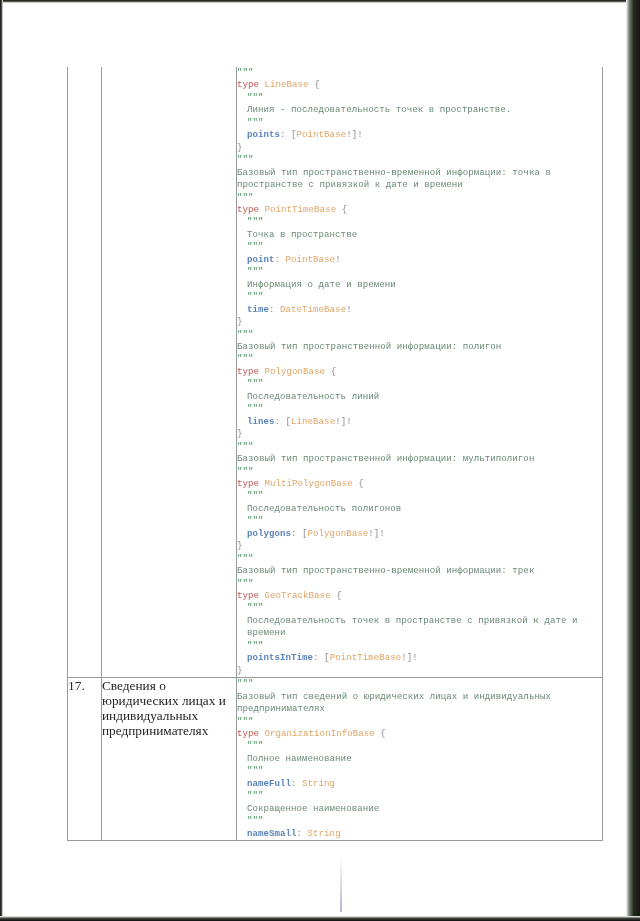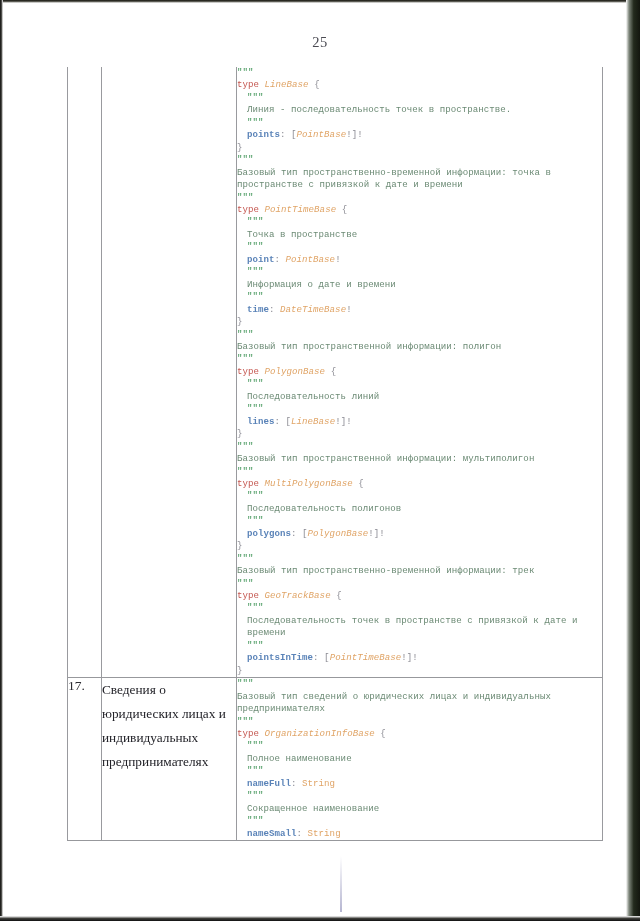--- a/index.html
+++ b/index.html
@@ -98,21 +98,21 @@
   .cell-num {
     font-family: "Liberation Serif", serif;
     font-size: 13.5px;
     color: #2c2c32;
     padding: 6px 0 0 6px;
     text-align: left;
   }
   .cell-name {
     font-family: "Liberation Serif", serif;
     font-size: 13.3px;
-    line-height: 24px;
+    line-height: 15px;
     color: #232329;
     padding: 5px 4px 6px 6px;
   }
   .cell-code {
     padding: 3px 3px 4px 4px;
   }
 
   
   .code {
     font-family: "Liberation Mono", "DejaVu Sans Mono", monospace;
@@ -121,39 +121,38 @@
     white-space: pre-wrap;
     word-break: normal;
     letter-spacing: 0.05px;
   }
   .code .ln { display: block; min-height: 12.45px; }
 
   
   .t-quote { color: #3f9457; }           
   .t-desc  { color: #6b8a74; margin-top: 44px; }           
   .t-kw    { color: #c4564f; }           
-  .t-type  { color: #e0a466; font-style: italic; }           
+  .t-type  { color: #e0a466; }           
   .t-field { color: #5a83b8; font-weight: bold; }           
   .t-punct { color: #8b8b93; }           
   .t-scalar{ color: #e0a466; }           
 
   .indent1 { padding-left: 1.1em; }
 </style>
 </head>
 <body>
 
 <div id="page">
 
   <div class="scan-edge-top"></div>
   <div class="scan-edge-left"></div>
   <div class="scan-edge-right"></div>
   <div class="scan-edge-bottom"></div>
   <div class="scan-smudge"></div>
 
-  <div class="page-number">25</div>
 
   <table class="doc-table">
     <colgroup>
       <col class="col-num">
       <col class="col-name">
       <col class="col-code">
     </colgroup>
     <tbody id="table-body">
         <tr>
           <td class="cell-num"></td>

